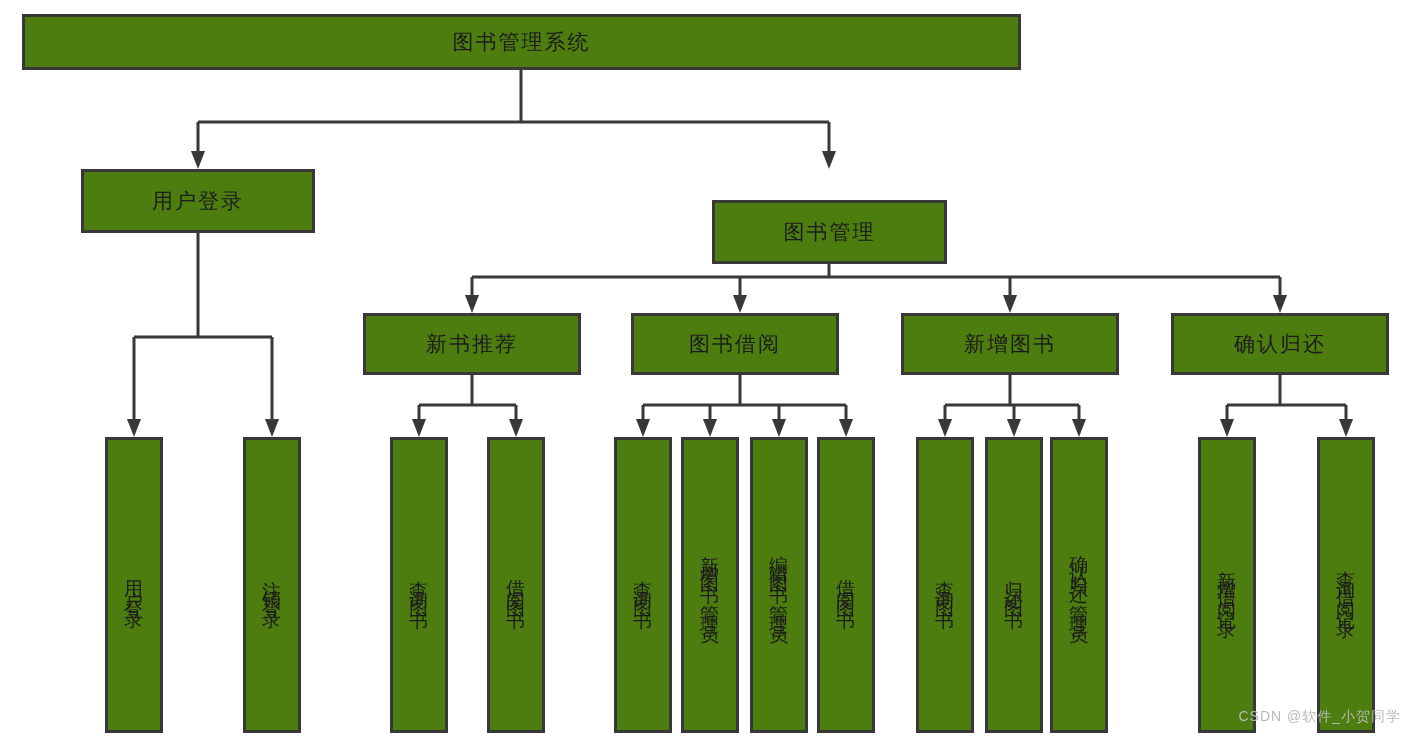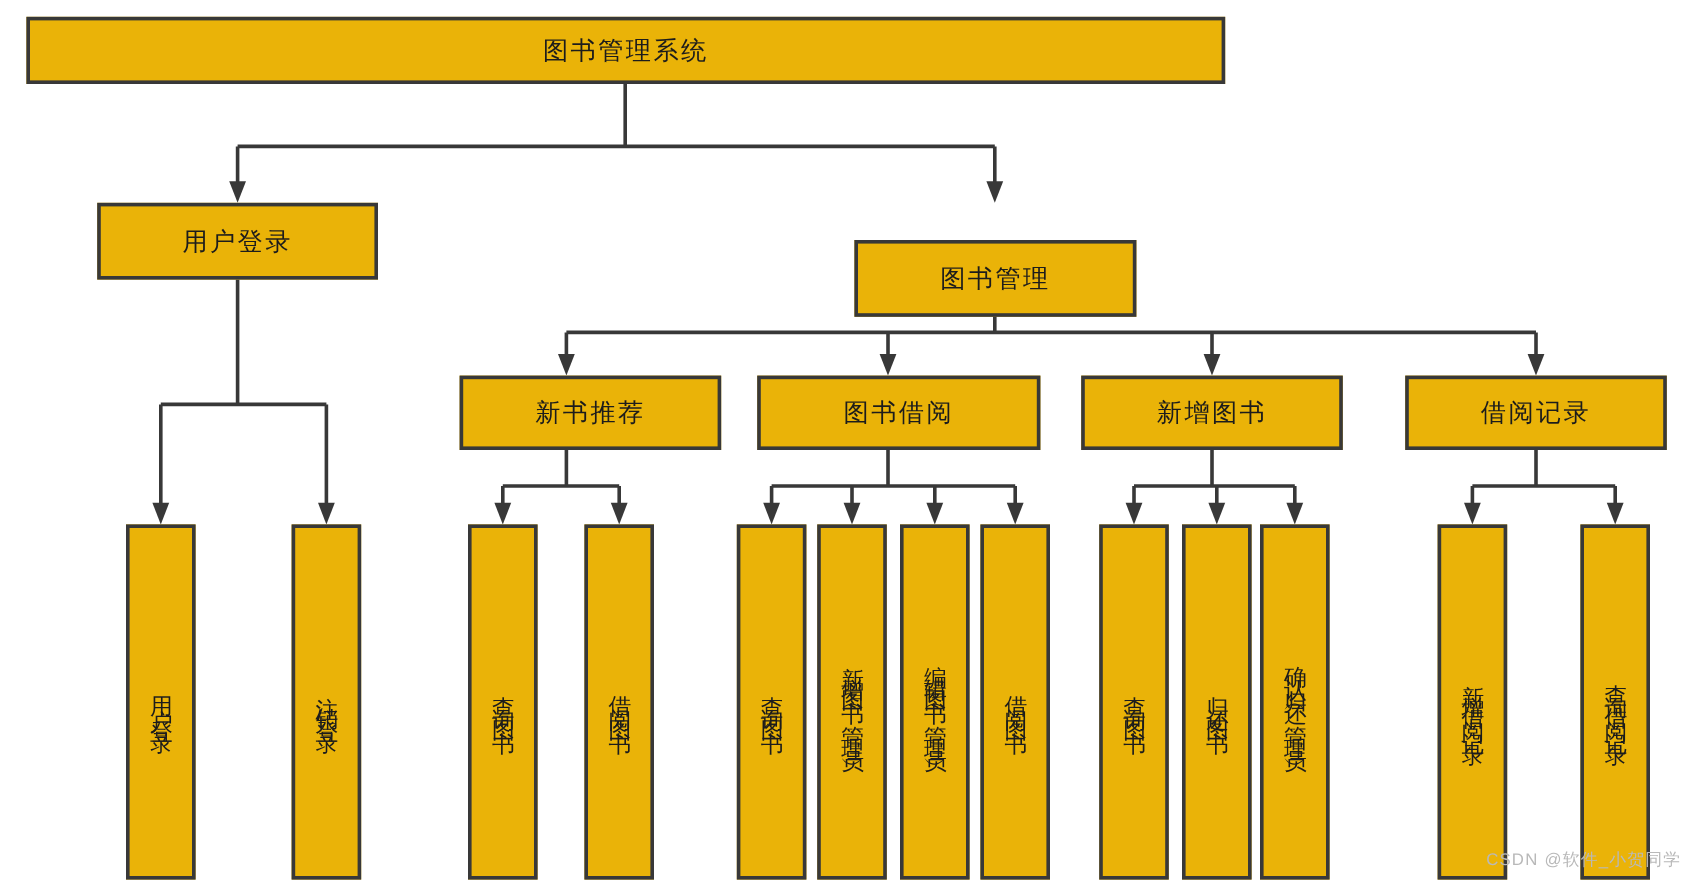--- a/index.html
+++ b/index.html
@@ -21,21 +21,21 @@
     position: absolute;
     left: 0; top: 0;
     width: 1405px; height: 747px;
   }
   .c-line { stroke: var(--line); stroke-width: 3; fill: none; }
   .c-arrow { fill: var(--line); stroke: none; }
   .box {
     position: absolute;
     box-sizing: border-box;
     border: 3px solid var(--line);
-    background: #eab308;
+    background: #4d7c0f;
     display: flex;
     align-items: center;
     justify-content: center;
     color: var(--text);
   }
   .h-box { font-size: 21px; letter-spacing: 2px; }
   .v-box { top: 437px; width: 58px; height: 296px; }
   .v-text {
     writing-mode: vertical-rl;
     text-orientation: mixed;
@@ -100,31 +100,31 @@
     <span>图书管理系统</span>
   </div>
 
   <div class="box h-box" style="left:81px; top:169px; width:234px; height:64px;">
     <span>用户登录</span>
   </div>
   <div class="box h-box" style="left:712px; top:169px; width:235px; height:64px;margin-top:31px;">
     <span>图书管理</span>
   </div>
 
-  <div class="box h-box" style="left:383px; top:313px; width:218px; height:62px;">
+  <div class="box h-box" style="left:363px; top:313px; width:218px; height:62px;">
     <span>新书推荐</span>
   </div>
-  <div class="box h-box" style="left:631px; top:313px; width:236px; height:62px;">
+  <div class="box h-box" style="left:631px; top:313px; width:208px; height:62px;">
     <span>图书借阅</span>
   </div>
   <div class="box h-box" style="left:901px; top:313px; width:218px; height:62px;">
     <span>新增图书</span>
   </div>
   <div class="box h-box" style="left:1171px; top:313px; width:218px; height:62px;">
-    <span>借阅记录</span>
+    <span>确认归还</span>
   </div>
 
   <div class="box v-box" style="left:105px;">
     <span class="v-text">用户登录</span>
   </div>
   <div class="box v-box" style="left:243px;">
     <span class="v-text">注销登录</span>
   </div>
 
   <div class="box v-box" style="left:390px;">

